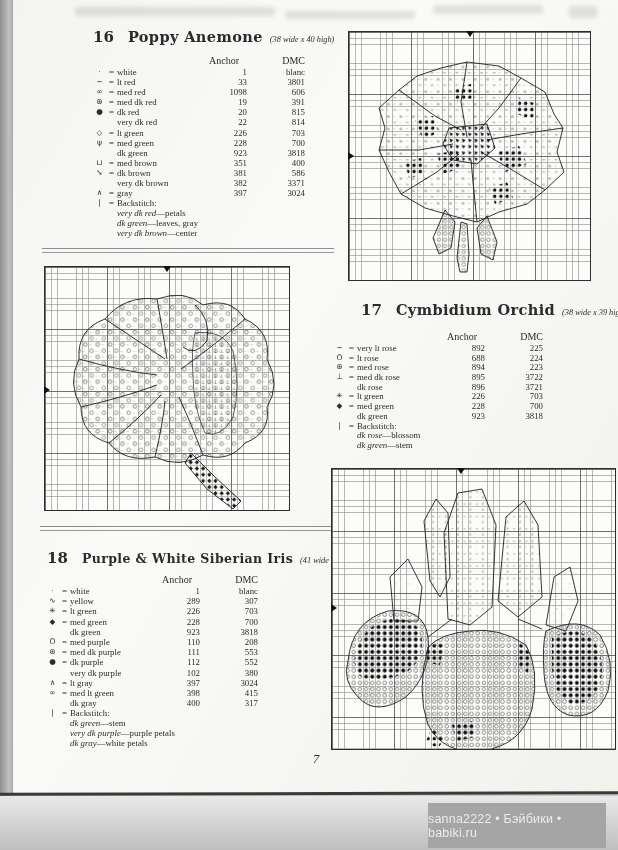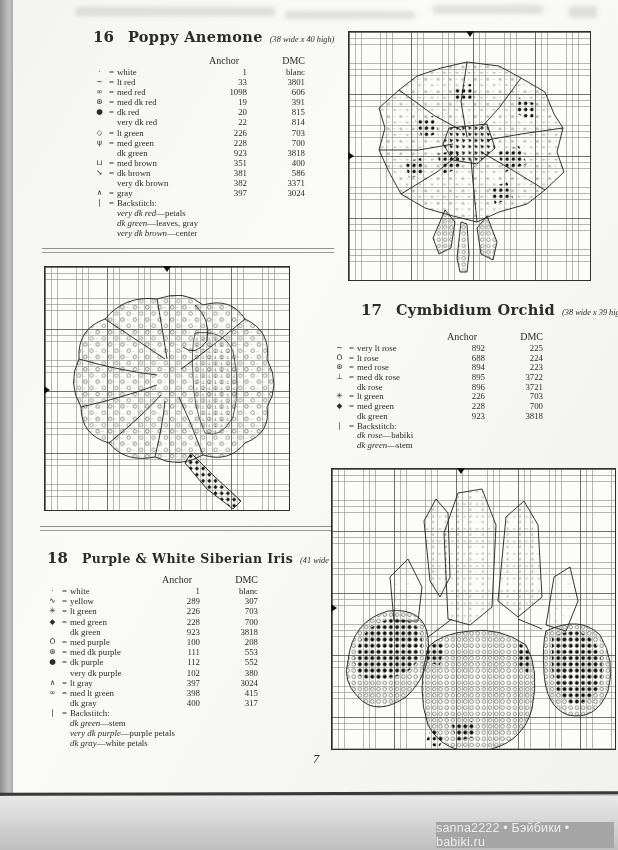--- a/index.html
+++ b/index.html
@@ -44,21 +44,21 @@
       repeating-linear-gradient(to right,rgba(55,55,55,.55) 0 .8px,transparent .8px 62px),
       repeating-linear-gradient(to bottom,rgba(55,55,55,.55) 0 .8px,transparent .8px 62px),
       repeating-linear-gradient(to right,rgba(145,145,145,.65) 0 .6px,transparent .6px 6.2px),
       repeating-linear-gradient(to bottom,rgba(145,145,145,.65) 0 .6px,transparent .6px 6.2px);}
   .chart svg{position:absolute;left:0;top:0;}
   .mk{position:absolute;width:0;height:0;}
   .mk-top{top:-1px;border-left:4px solid transparent;border-right:4px solid transparent;border-top:6px solid #101010;}
   .mk-left{left:-1px;border-top:4px solid transparent;border-bottom:4px solid transparent;border-left:6px solid #101010;}
   
   .pageno{position:absolute;font-style:italic;font-size:12.5px;font-family:"Liberation Serif",serif;}
-  .wm-panel{position:absolute;right:4px;bottom:2px;width:178px;height:26px;background:#a5a5a5;
+  .wm-panel{position:absolute;right:12px;bottom:2px;width:178px;height:45px;background:#a5a5a5;
      display:flex;align-items:center;justify-content:center;}
   .wm{font-family:"Liberation Sans",sans-serif;font-size:12.5px;color:#ececec;letter-spacing:.2px;}
 </style>
 </head>
 <body>
 
 <div id="stage">
 
   <div class="paper">
 
@@ -338,21 +338,21 @@
           <span class="c-dmc">3818</span>
         </div>
         </div>
       <div class="lrow">
         <span class="c-sym">|</span>
         <span class="c-eq">=</span>
         <span class="c-name">Backstitch:</span>
       </div>
       <div>
 
-      <div class="bs-line"><i>dk rose</i><span>—babiki</span></div>
+      <div class="bs-line"><i>dk rose</i><span>—blossom</span></div>
           <div class="bs-line"><i>dk green</i><span>—stem</span></div>
         </div>
     </div>
 
     <div class="ptitle" style="left:34px;top:549px;">
       <span class="pnum">18</span><span class="pname pname-sm">Purple &amp; White Siberian Iris</span><span class="psize">(41 wide x 45 high)</span>
     </div>
 
     <div class="legend lh18" style="left:33px;top:574px;width:212px;">
       <div class="lhead">
@@ -394,21 +394,21 @@
           <span class="c-sym"></span>
           <span class="c-eq"></span>
           <span class="c-name">dk green</span>
           <span class="c-anchor">923</span>
           <span class="c-dmc">3818</span>
         </div>
           <div class="lrow">
           <span class="c-sym">O</span>
           <span class="c-eq">=</span>
           <span class="c-name">med purple</span>
-          <span class="c-anchor">100</span>
+          <span class="c-anchor">110</span>
           <span class="c-dmc">208</span>
         </div>
           <div class="lrow">
           <span class="c-sym">⊛</span>
           <span class="c-eq">=</span>
           <span class="c-name">med dk purple</span>
           <span class="c-anchor">111</span>
           <span class="c-dmc">553</span>
         </div>
           <div class="lrow">

